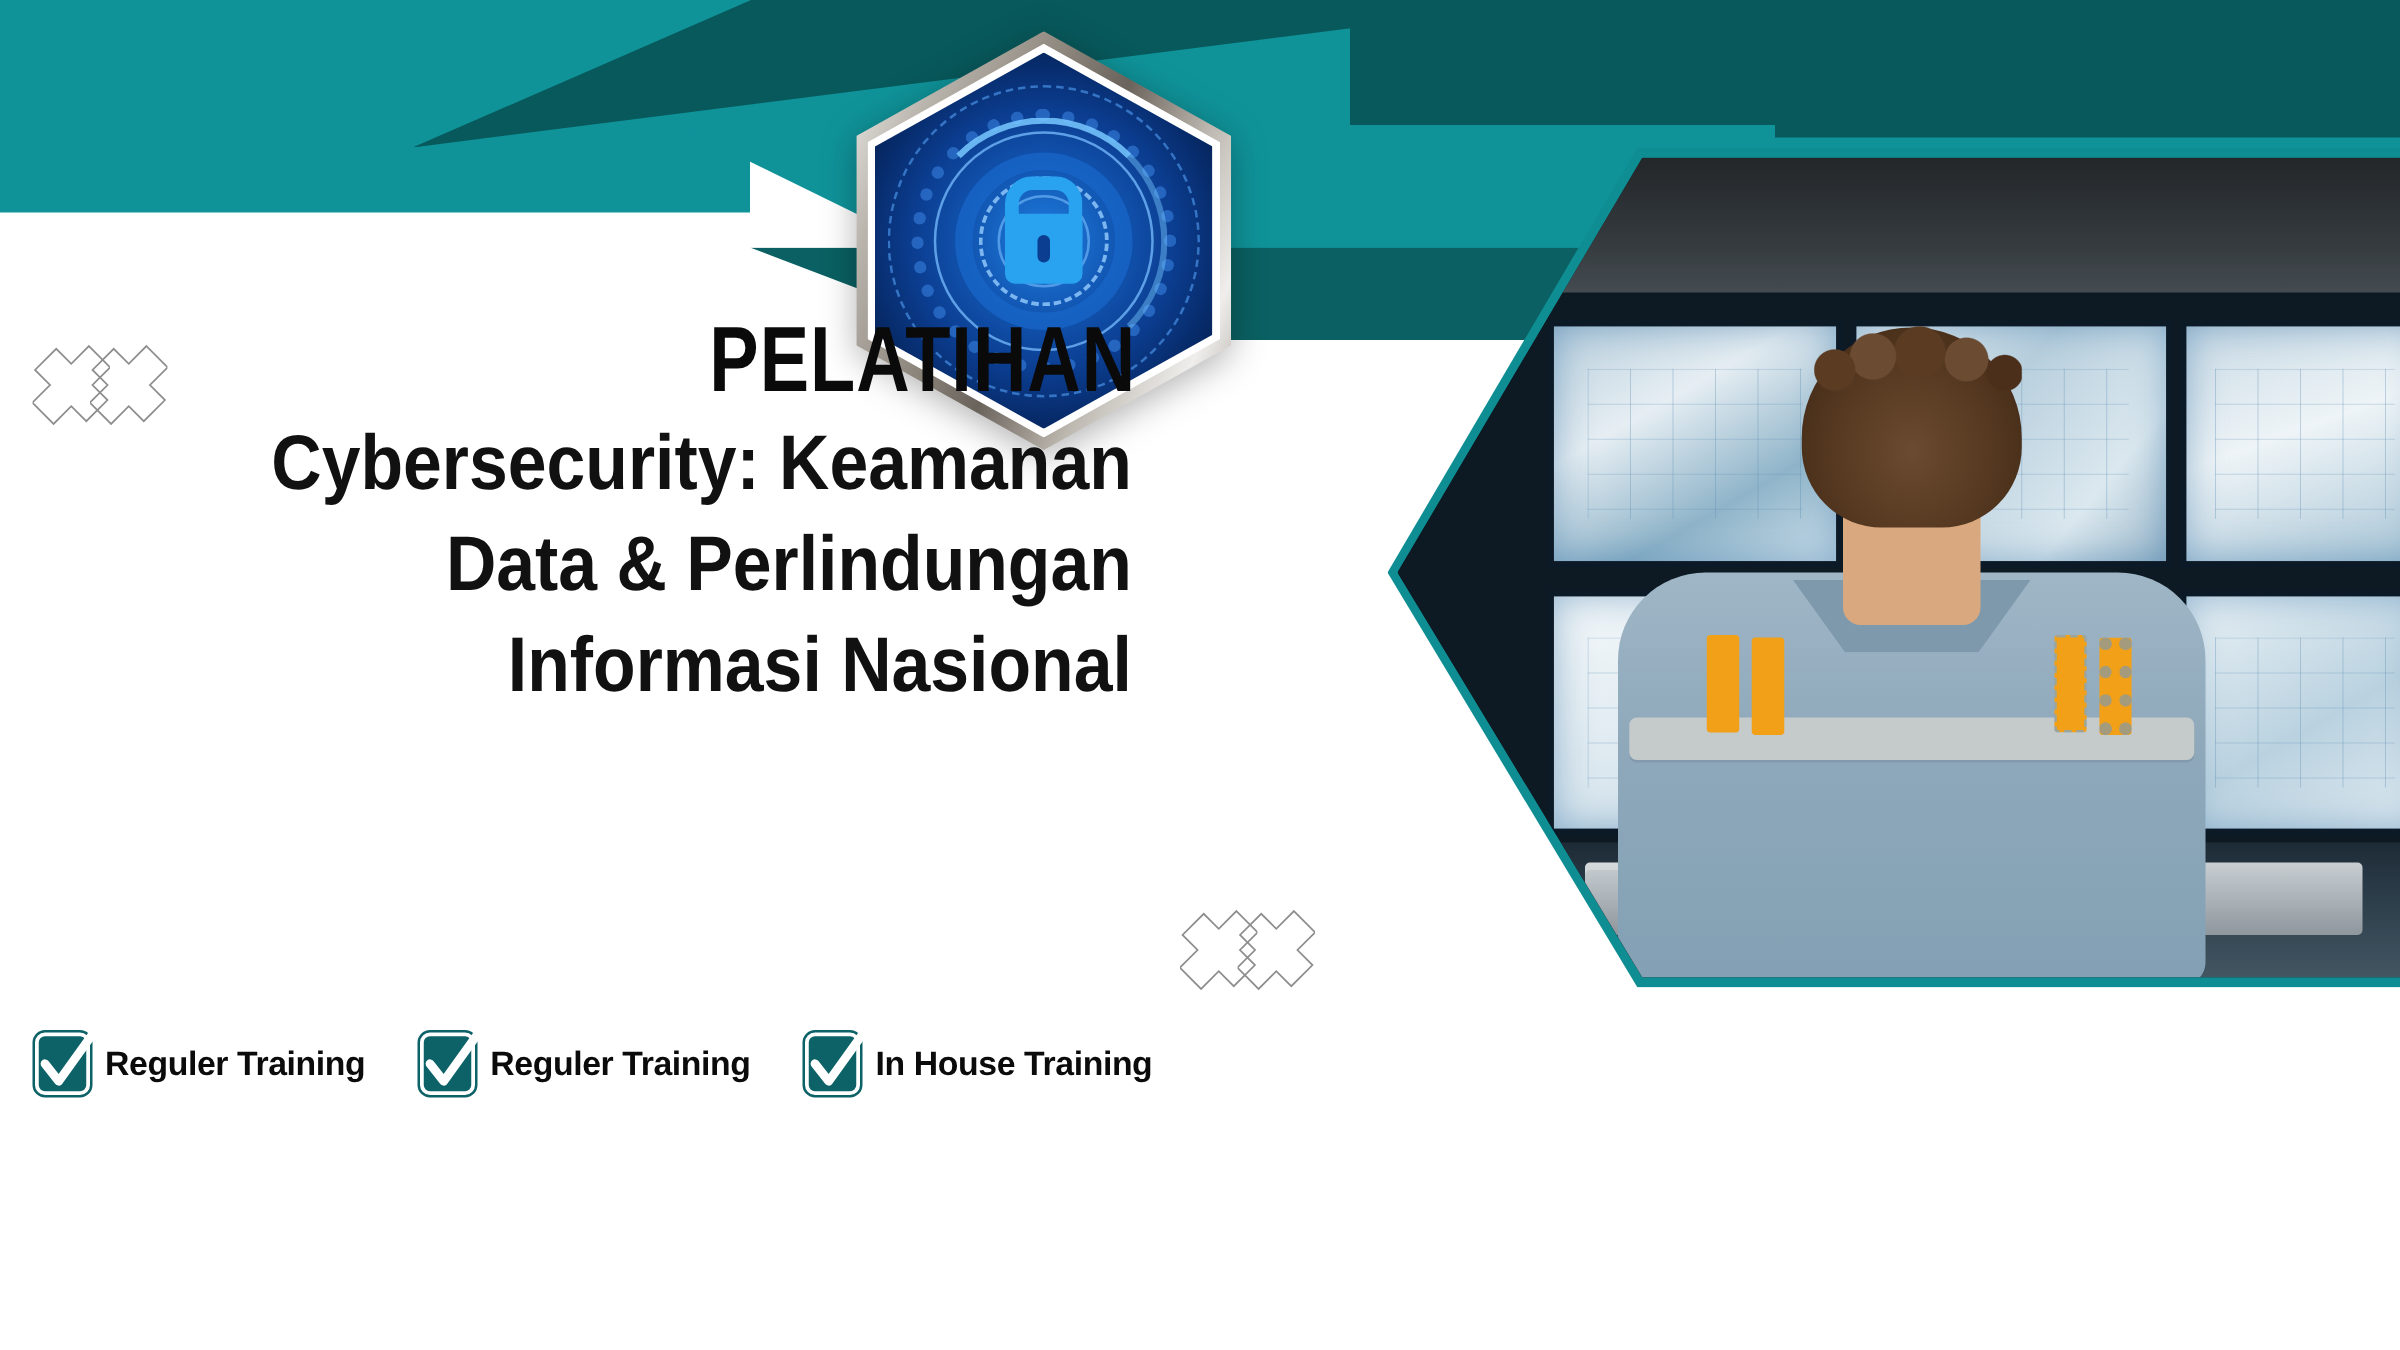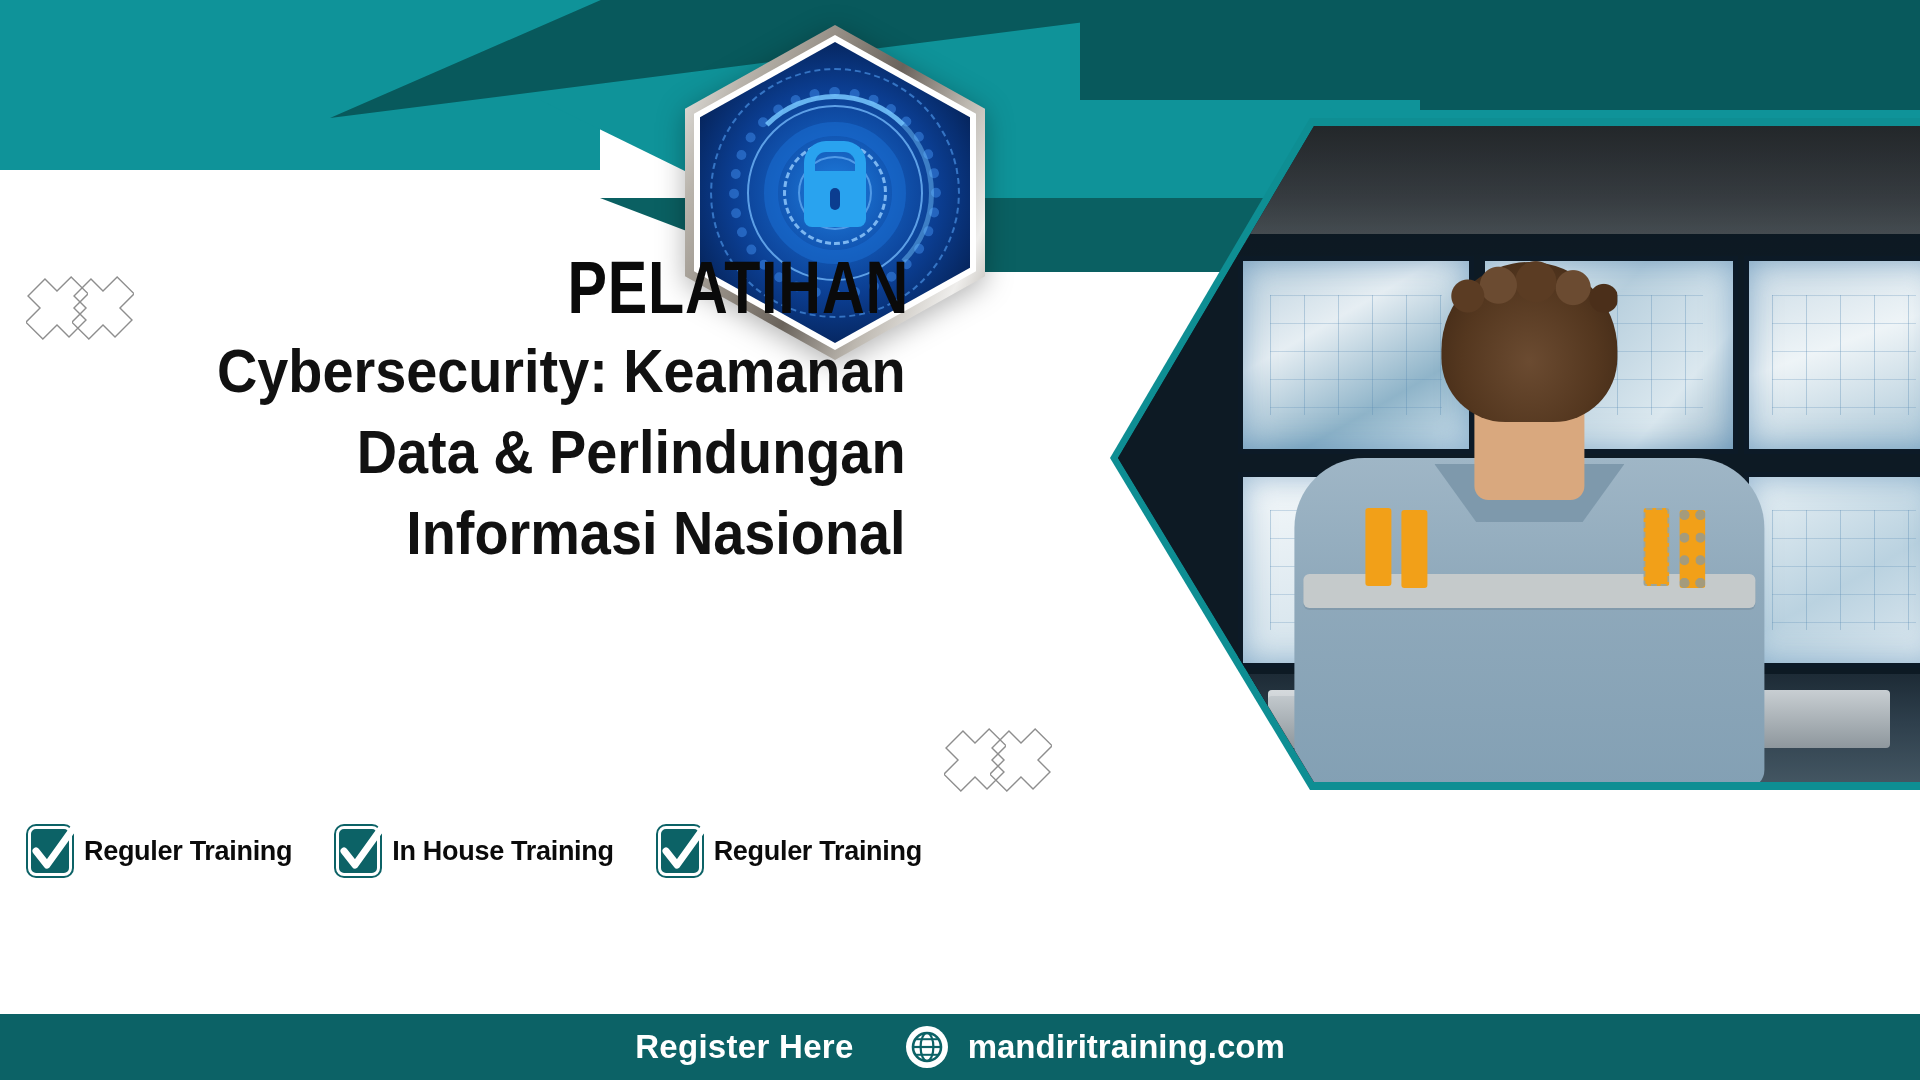--- a/index.html
+++ b/index.html
@@ -415,43 +415,28 @@
       </span>
       <span class="badge-label">Reguler Training</span>
     </div>
 
     <div class="badge">
       <span class="cbox">
         <svg width="52" height="58" viewBox="0 0 52 58">
           <path d="M8 28 L19 42 L47 3" fill="none" stroke="#ffffff" stroke-width="7" stroke-linecap="round" stroke-linejoin="round"></path>
         </svg>
       </span>
-      <span class="badge-label">In House Training</span>
+      <span class="badge-label">Reguler Training</span>
     </div>
 
     <div class="badge">
       <span class="cbox">
         <svg width="52" height="58" viewBox="0 0 52 58">
           <path d="M8 28 L19 42 L47 3" fill="none" stroke="#ffffff" stroke-width="7" stroke-linecap="round" stroke-linejoin="round"></path>
         </svg>
       </span>
-      <span class="badge-label">Reguler Training</span>
-    </div>
-
-  </div>
-
-  <div class="footer">
-    <span class="footer-cta">Register Here</span>
-    <span class="footer-site">
-      <span class="globe">
-        <svg width="32" height="32" viewBox="0 0 32 32">
-          <ellipse cx="16" cy="16" rx="14" ry="14" fill="none" stroke="#0c6266" stroke-width="2.6"></ellipse>
-          <ellipse cx="16" cy="16" rx="6.4" ry="14" fill="none" stroke="#0c6266" stroke-width="2.2"></ellipse>
-          <line x1="2" y1="16" x2="30" y2="16" stroke="#0c6266" stroke-width="2.2"></line>
-          <line x1="4.4" y1="8.2" x2="27.6" y2="8.2" stroke="#0c6266" stroke-width="2"></line>
-          <line x1="4.4" y1="23.8" x2="27.6" y2="23.8" stroke="#0c6266" stroke-width="2"></line>
-        </svg>
-      </span>
-      <span class="footer-url">mandiritraining.com</span>
-    </span>
-  </div>
+      <span class="badge-label">In House Training</span>
+    </div>
+
+  </div>
+
 
 </div>
 
 </body></html>

